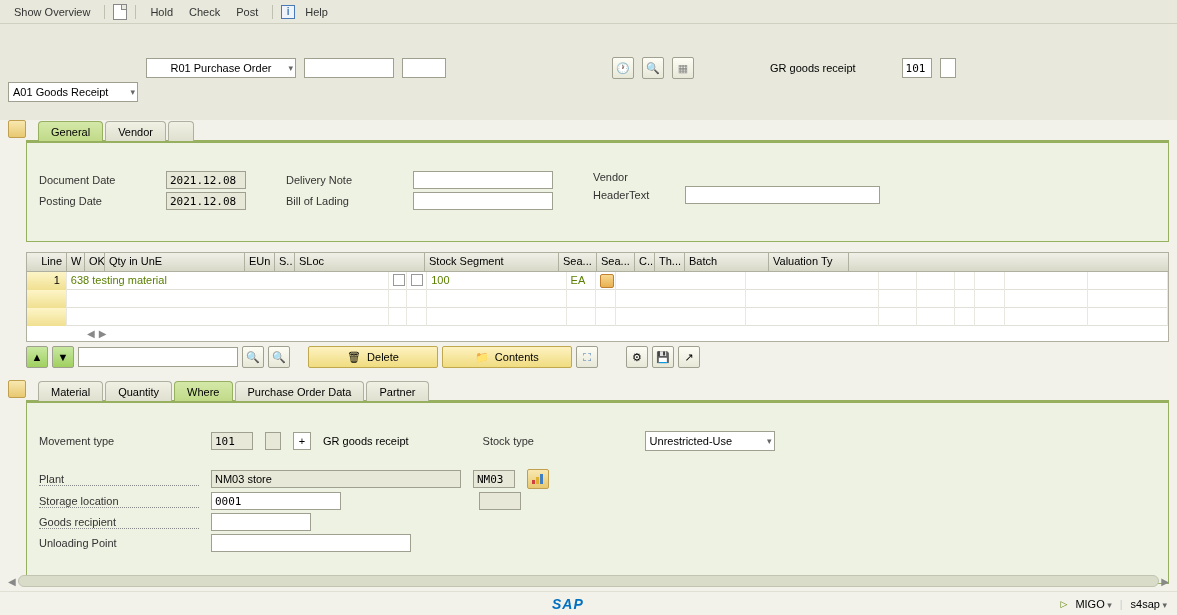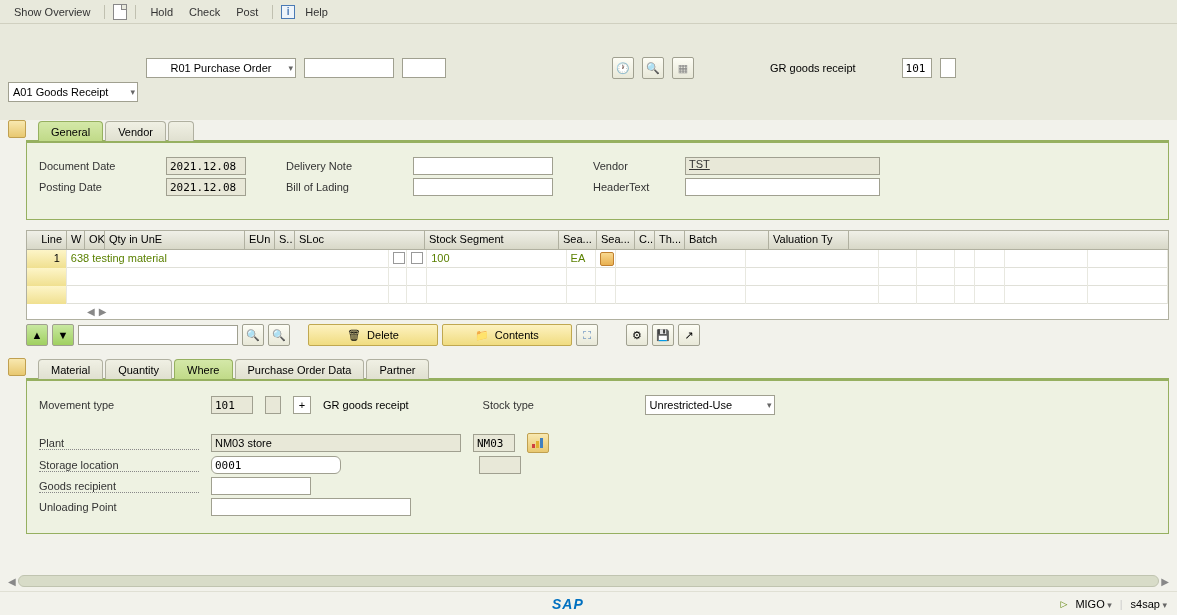--- a/index.html
+++ b/index.html
@@ -22,21 +22,21 @@
 
 .panel-wrap { padding: 0 8px; position: relative; }
 .collapse-btn { width: 18px; height: 18px; background: linear-gradient(#f8e8b0, #e8c870); border: 1px solid #c0a050; border-radius: 2px; position: absolute; left: 8px; top: 0; cursor: pointer; }
 
 .tab-bar { display: flex; margin-left: 30px; height: 20px; position: relative; top: 1px; }
 .tab { background: linear-gradient(#f0f0e4, #e0e0d0); border: 1px solid #b0b0a0; border-bottom: none; padding: 2px 12px; margin-right: 2px; border-radius: 4px 4px 0 0; cursor: pointer; display: flex; align-items: center; }
 .tab.active { background: linear-gradient(#d4e8a8, #c0da88); border-color: #96b060; }
 .tab.active-alt { background: linear-gradient(#d4e8a8, #c0da88); border-color: #96b060; }
 .tab-icon { width: 16px; }
 
-.panel { border: 1px solid #96b060; border-top: 3px solid #96b060; background: #eef2e2; padding: 14px 12px; margin-left: 18px; }
+.panel { border: 1px solid #96b060; border-top: 3px solid #96b060; background: #eef2e2; padding: 28px 12px; margin-left: 18px; }
 .panel.header-panel { min-height: 80px; }
 
 .form-row { display: flex; align-items: center; gap: 12px; margin-bottom: 3px; }
 .lbl { width: 115px; color: #333; }
 .date-input { background: #e8e8d8; border: 1px solid #a0a090; width: 80px; height: 18px; padding: 0 3px; font-family: monospace; }
 .txt-input { background: white; border: 1px solid #a0a090; height: 18px; padding: 0 3px; }
 .ro-input { background: #e8e8d8; border: 1px solid #a0a090; height: 18px; padding: 0 3px; }
 .link-val { color: #333; text-decoration: underline; cursor: pointer; }
 .print-icon { width: 18px; height: 14px; border: 1px solid #4a7ab5; border-radius: 2px; position: relative; }
 .print-icon::before { content:''; position:absolute; top:-4px; left:3px; width:8px; height:4px; border:1px solid #4a7ab5; border-bottom:none;}
@@ -160,21 +160,20 @@
           <input class="txt-input" style="width: 140px;">
         </div>
         <div class="form-row">
           <span class="lbl">Bill of Lading</span>
           <input class="txt-input" style="width: 140px;">
         </div>
       </div>
       <div>
         <div class="form-row">
           <span class="lbl" style="width:80px">Vendor</span>
-          <div class="ro-input" style="width:195px"><span class="link-val">TST</span></div>
         </div>
         <div class="form-row">
           <span class="lbl" style="width:80px">HeaderText</span>
           <input class="txt-input" style="width: 195px;">
         </div>
       </div>
     </div>
   </div>
 </div>
 
@@ -303,21 +302,21 @@
       <span class="chart-btn">
           <svg width="12" height="10">
             <rect x="0" y="6" width="3" height="4" fill="#d04040"></rect>
             <rect x="4" y="3" width="3" height="7" fill="#e0b030"></rect>
             <rect x="8" y="0" width="3" height="10" fill="#4080c0"></rect>
           </svg>
         </span>
     </div>
     <div class="form-row">
       <span class="lbl lbl-u" style="width:160px">Storage location</span>
-      <input class="txt-input" style="width: 130px; font-family: monospace; border-radius: 6px;" value="0001">
+      <input class="txt-input" style="width: 130px; font-family: monospace;" value="0001">
       <span style="width:114px"></span>
       <input class="ro-input small-ro" style="">
     </div>
     <div class="form-row">
       <span class="lbl lbl-u" style="width:160px">Goods recipient</span>
       <input class="txt-input" style="width: 100px;">
     </div>
     <div class="form-row">
       <span class="lbl" style="width:160px">Unloading Point</span>
       <input class="txt-input" style="width: 200px;">

